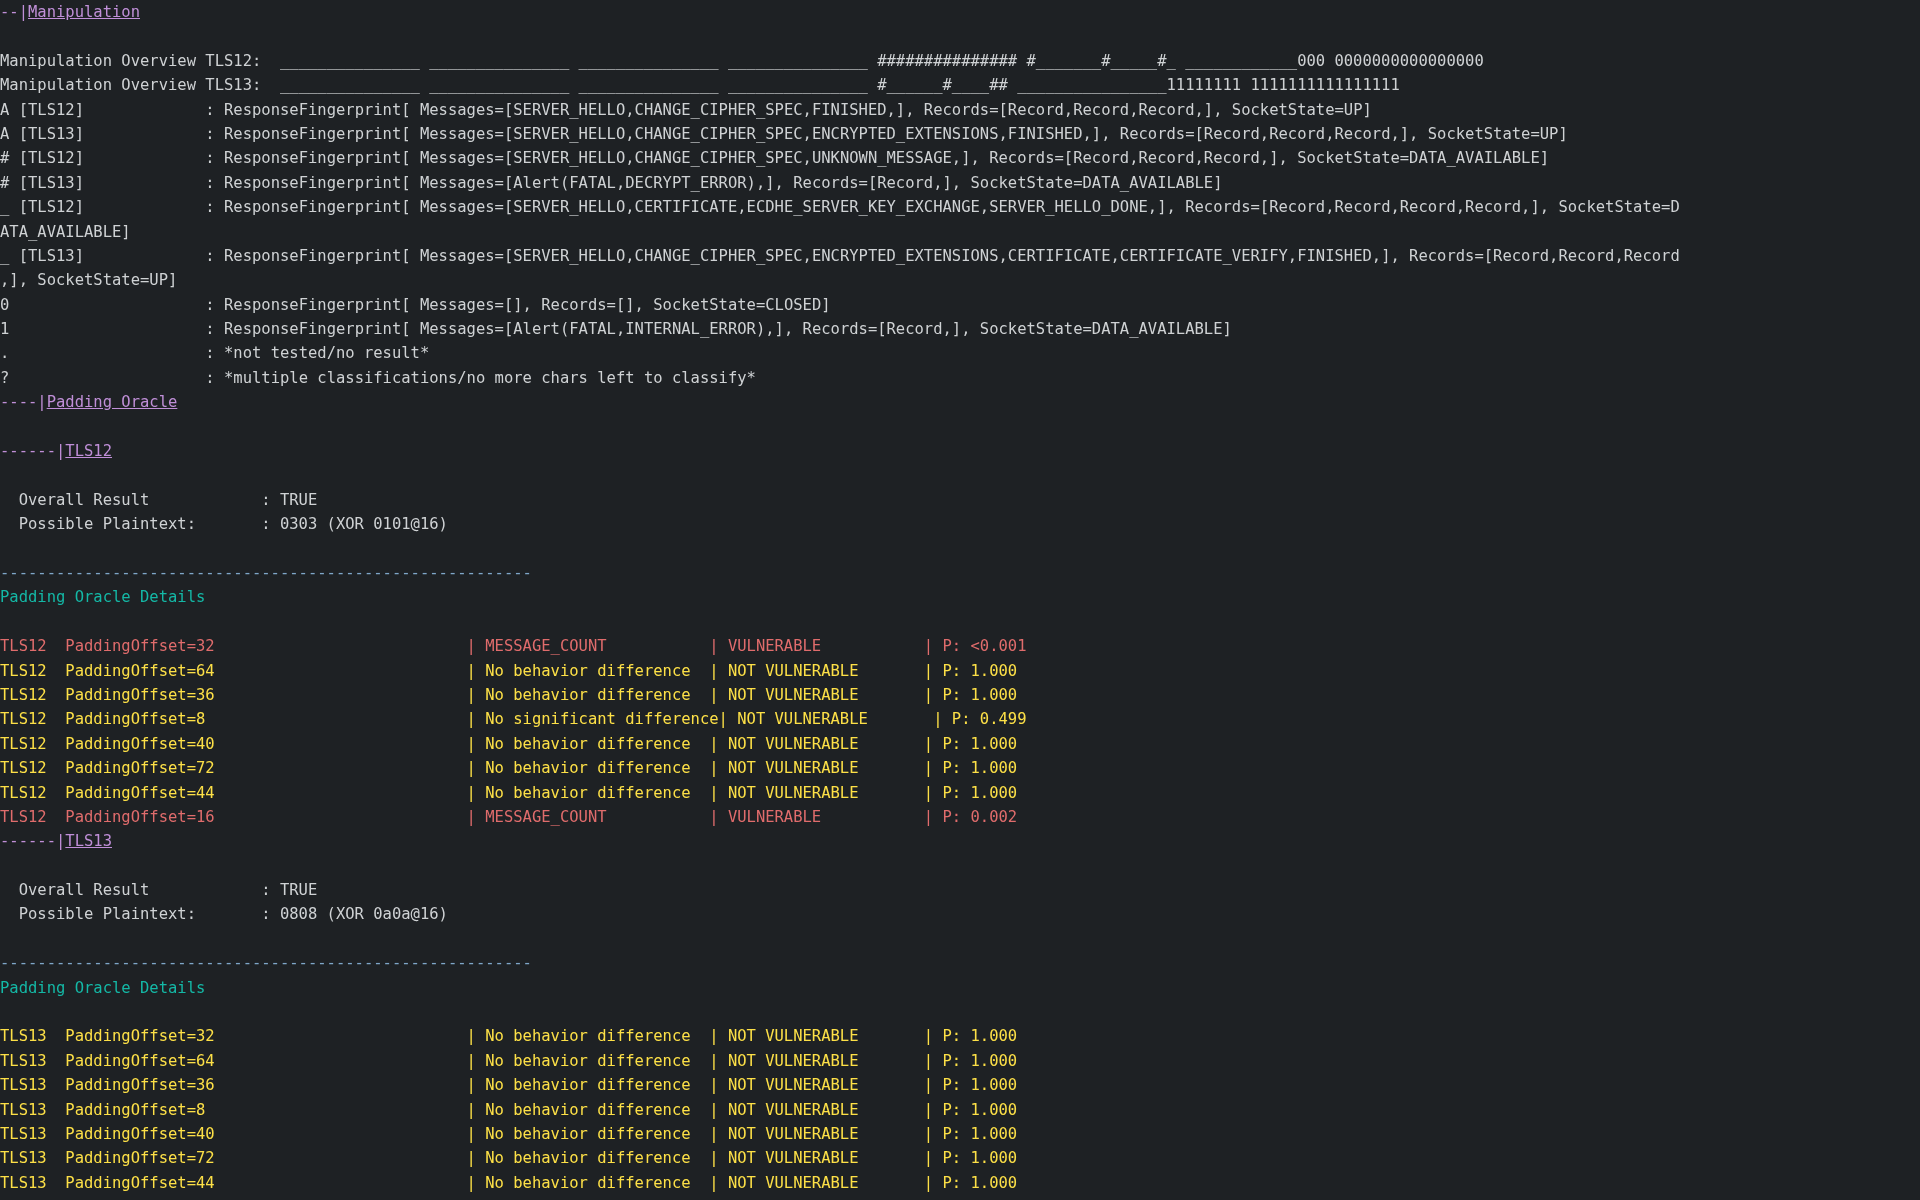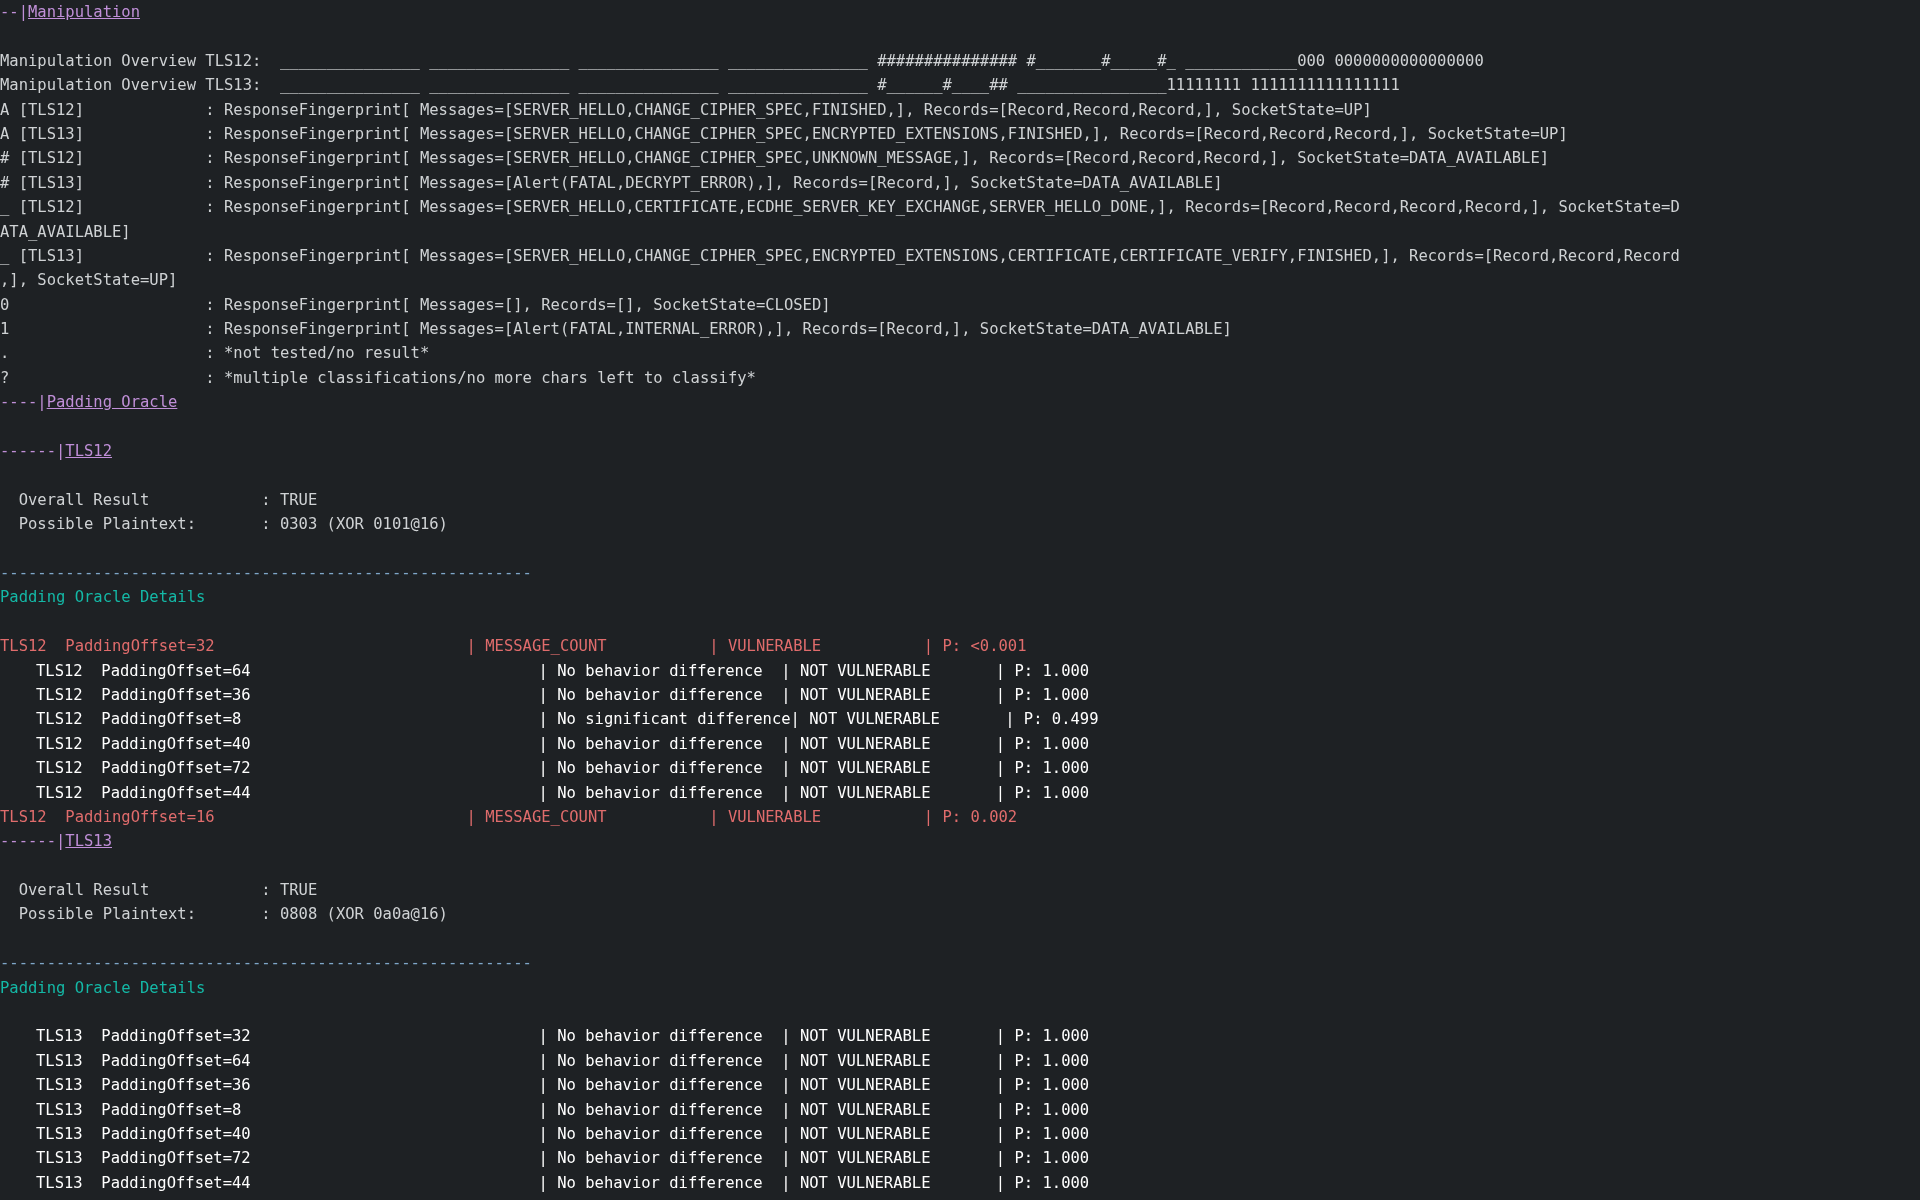--- a/index.html
+++ b/index.html
@@ -29,18 +29,18 @@
   .blank { height: 24.4px; }
 
   .sect { color: #c08fd8; }
   .sect u { text-decoration: underline; }
 
   .hl-blue { color: #14b8a6; }
   .sep { color: #7fa7c9; }
   .plain { color: #cfd2d4; }
 
   .row-red { color: #e06c6c; text-align: center; }
-  .row-olive { color: #ffffff; margin-left: 36px; }
+  .row-olive { color: #fde047; }
 </style>
 </head>
 <body>
 
 <div id="term"><div class="line"><span class="sect">--|</span><span class="sect"><u>Manipulation</u></span></div><div class="blank"></div><div class="line"><span class="plain">Manipulation Overview TLS12:  </span><span class="plain">_______________ _______________ _______________ _______________ ############### #_______#_____#_ ____________000 0000000000000000</span></div><div class="line"><span class="plain">Manipulation Overview TLS13:  </span><span class="plain">_______________ _______________ _______________ _______________ #______#____## ________________11111111 1111111111111111</span></div><div class="line"><span class="plain">A [TLS12]             </span><span class="plain">: </span><span class="plain">ResponseFingerprint[ Messages=[SERVER_HELLO,CHANGE_CIPHER_SPEC,FINISHED,], Records=[Record,Record,Record,], SocketState=UP]</span></div><div class="line"><span class="plain">A [TLS13]             </span><span class="plain">: </span><span class="plain">ResponseFingerprint[ Messages=[SERVER_HELLO,CHANGE_CIPHER_SPEC,ENCRYPTED_EXTENSIONS,FINISHED,], Records=[Record,Record,Record,], SocketState=UP]</span></div><div class="line"><span class="plain"># [TLS12]             </span><span class="plain">: </span><span class="plain">ResponseFingerprint[ Messages=[SERVER_HELLO,CHANGE_CIPHER_SPEC,UNKNOWN_MESSAGE,], Records=[Record,Record,Record,], SocketState=DATA_AVAILABLE]</span></div><div class="line"><span class="plain"># [TLS13]             </span><span class="plain">: </span><span class="plain">ResponseFingerprint[ Messages=[Alert(FATAL,DECRYPT_ERROR),], Records=[Record,], SocketState=DATA_AVAILABLE]</span></div><div class="line"><span class="plain">_ [TLS12]             </span><span class="plain">: </span><span class="plain">ResponseFingerprint[ Messages=[SERVER_HELLO,CERTIFICATE,ECDHE_SERVER_KEY_EXCHANGE,SERVER_HELLO_DONE,], Records=[Record,Record,Record,Record,], SocketState=D</span></div><div class="line"><span class="plain">ATA_AVAILABLE]</span></div><div class="line"><span class="plain">_ [TLS13]             </span><span class="plain">: </span><span class="plain">ResponseFingerprint[ Messages=[SERVER_HELLO,CHANGE_CIPHER_SPEC,ENCRYPTED_EXTENSIONS,CERTIFICATE,CERTIFICATE_VERIFY,FINISHED,], Records=[Record,Record,Record</span></div><div class="line"><span class="plain">,], SocketState=UP]</span></div><div class="line"><span class="plain">0                     </span><span class="plain">: </span><span class="plain">ResponseFingerprint[ Messages=[], Records=[], SocketState=CLOSED]</span></div><div class="line"><span class="plain">1                     </span><span class="plain">: </span><span class="plain">ResponseFingerprint[ Messages=[Alert(FATAL,INTERNAL_ERROR),], Records=[Record,], SocketState=DATA_AVAILABLE]</span></div><div class="line"><span class="plain">.                     </span><span class="plain">: </span><span class="plain">*not tested/no result*</span></div><div class="line"><span class="plain">?                     </span><span class="plain">: </span><span class="plain">*multiple classifications/no more chars left to classify*</span></div><div class="line"><span class="sect">----|</span><span class="sect"><u>Padding Oracle</u></span></div><div class="blank"></div><div class="line"><span class="sect">------|</span><span class="sect"><u>TLS12</u></span></div><div class="blank"></div><div class="line"><span class="plain">  Overall Result            </span><span class="plain">: TRUE</span></div><div class="line"><span class="plain">  Possible Plaintext:       </span><span class="plain">: 0303 (XOR 0101@16)</span></div><div class="blank"></div><div class="line"><span class="sep">---------------------------------------------------------</span></div><div class="line"><span class="hl-blue">Padding Oracle Details</span></div><div class="blank"></div><div class="line"><span class="row-red">TLS12  PaddingOffset=32                           </span><span class="row-red">| MESSAGE_COUNT           | VULNERABLE           | P: &lt;0.001</span></div><div class="line"><span class="row-olive">TLS12  PaddingOffset=64                           </span><span class="row-olive">| No behavior difference  | NOT VULNERABLE       | P: 1.000</span></div><div class="line"><span class="row-olive">TLS12  PaddingOffset=36                           </span><span class="row-olive">| No behavior difference  | NOT VULNERABLE       | P: 1.000</span></div><div class="line"><span class="row-olive">TLS12  PaddingOffset=8                            </span><span class="row-olive">| No significant difference| NOT VULNERABLE       | P: 0.499</span></div><div class="line"><span class="row-olive">TLS12  PaddingOffset=40                           </span><span class="row-olive">| No behavior difference  | NOT VULNERABLE       | P: 1.000</span></div><div class="line"><span class="row-olive">TLS12  PaddingOffset=72                           </span><span class="row-olive">| No behavior difference  | NOT VULNERABLE       | P: 1.000</span></div><div class="line"><span class="row-olive">TLS12  PaddingOffset=44                           </span><span class="row-olive">| No behavior difference  | NOT VULNERABLE       | P: 1.000</span></div><div class="line"><span class="row-red">TLS12  PaddingOffset=16                           </span><span class="row-red">| MESSAGE_COUNT           | VULNERABLE           | P: 0.002</span></div><div class="line"><span class="sect">------|</span><span class="sect"><u>TLS13</u></span></div><div class="blank"></div><div class="line"><span class="plain">  Overall Result            </span><span class="plain">: TRUE</span></div><div class="line"><span class="plain">  Possible Plaintext:       </span><span class="plain">: 0808 (XOR 0a0a@16)</span></div><div class="blank"></div><div class="line"><span class="sep">---------------------------------------------------------</span></div><div class="line"><span class="hl-blue">Padding Oracle Details</span></div><div class="blank"></div><div class="line"><span class="row-olive">TLS13  PaddingOffset=32                           </span><span class="row-olive">| No behavior difference  | NOT VULNERABLE       | P: 1.000</span></div><div class="line"><span class="row-olive">TLS13  PaddingOffset=64                           </span><span class="row-olive">| No behavior difference  | NOT VULNERABLE       | P: 1.000</span></div><div class="line"><span class="row-olive">TLS13  PaddingOffset=36                           </span><span class="row-olive">| No behavior difference  | NOT VULNERABLE       | P: 1.000</span></div><div class="line"><span class="row-olive">TLS13  PaddingOffset=8                            </span><span class="row-olive">| No behavior difference  | NOT VULNERABLE       | P: 1.000</span></div><div class="line"><span class="row-olive">TLS13  PaddingOffset=40                           </span><span class="row-olive">| No behavior difference  | NOT VULNERABLE       | P: 1.000</span></div><div class="line"><span class="row-olive">TLS13  PaddingOffset=72                           </span><span class="row-olive">| No behavior difference  | NOT VULNERABLE       | P: 1.000</span></div><div class="line"><span class="row-olive">TLS13  PaddingOffset=44                           </span><span class="row-olive">| No behavior difference  | NOT VULNERABLE       | P: 1.000</span></div><div class="line"><span class="row-red">TLS13  PaddingOffset=16                           </span><span class="row-red">| MESSAGE_COUNT           | VULNERABLE           | P: 0.002</span></div></div>
 
 </body></html>

